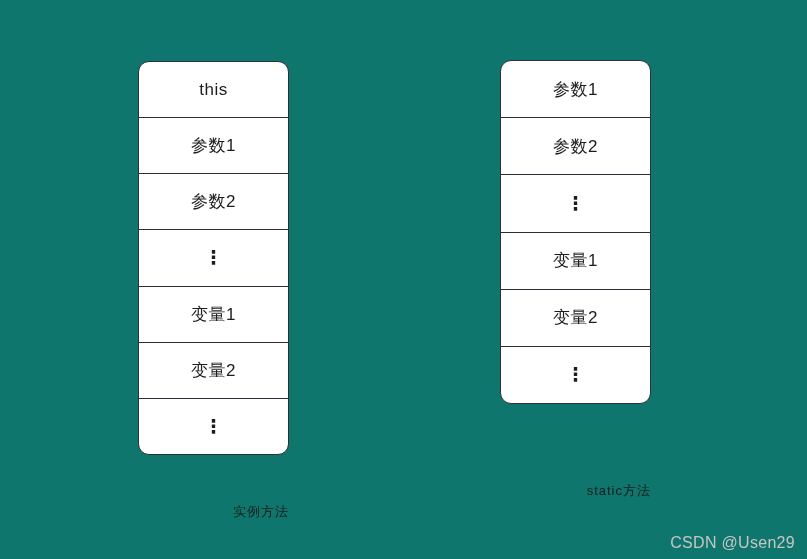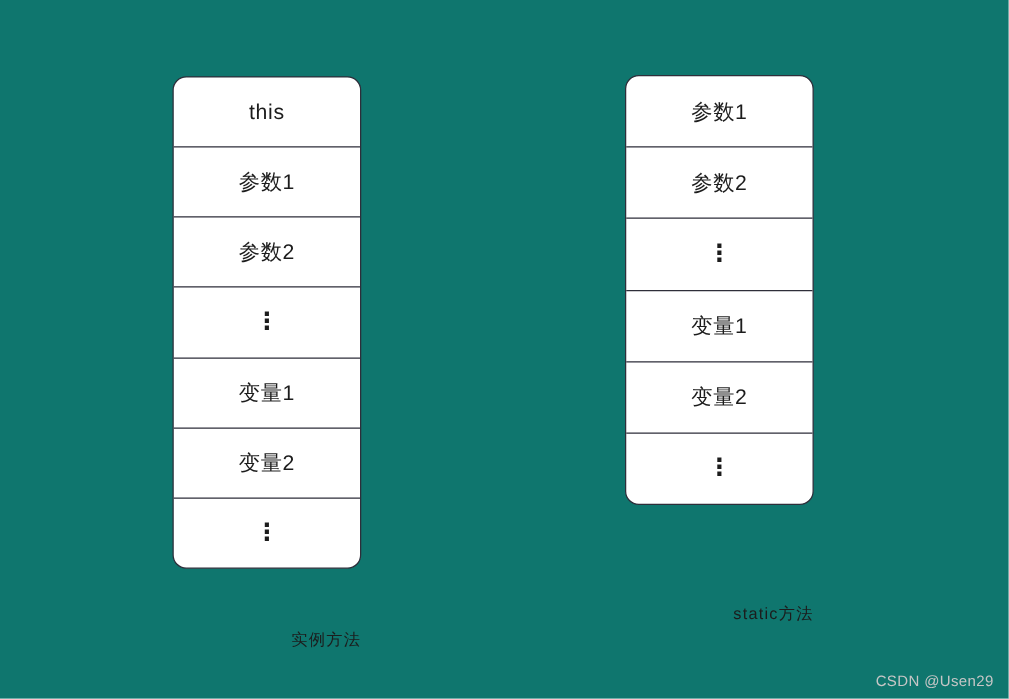--- a/index.html
+++ b/index.html
@@ -52,21 +52,21 @@
     font-size: 13px;
     color: #1c1c1c;
     letter-spacing: 1px;
   }
   .caption-left  { left: 138px; top: 503px; }
   .caption-right { left: 500px; top: 482px; }
   .watermark {
     position: absolute;
     right: 12px;
     bottom: 7px;
-    font-size: 12px;
+    font-size: 16px;
     color: #c6c6c6;
     letter-spacing: 0.3px;
   }
 </style>
 </head>
 <body>
 
 <div class="canvas">
 
   <div class="stack-box left-box">

